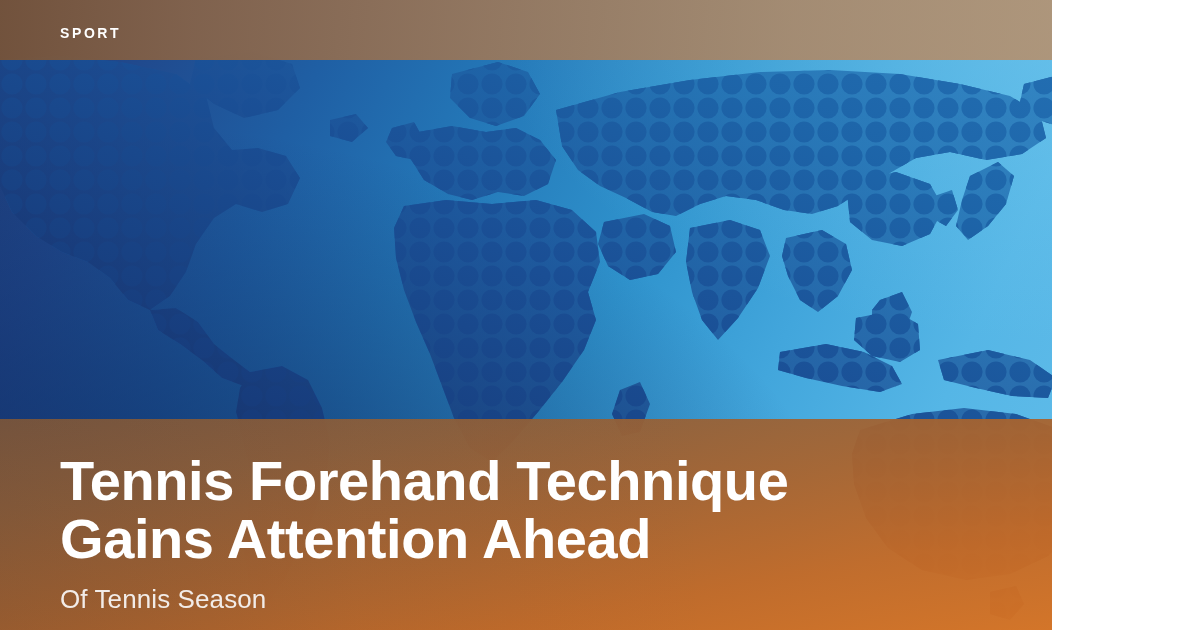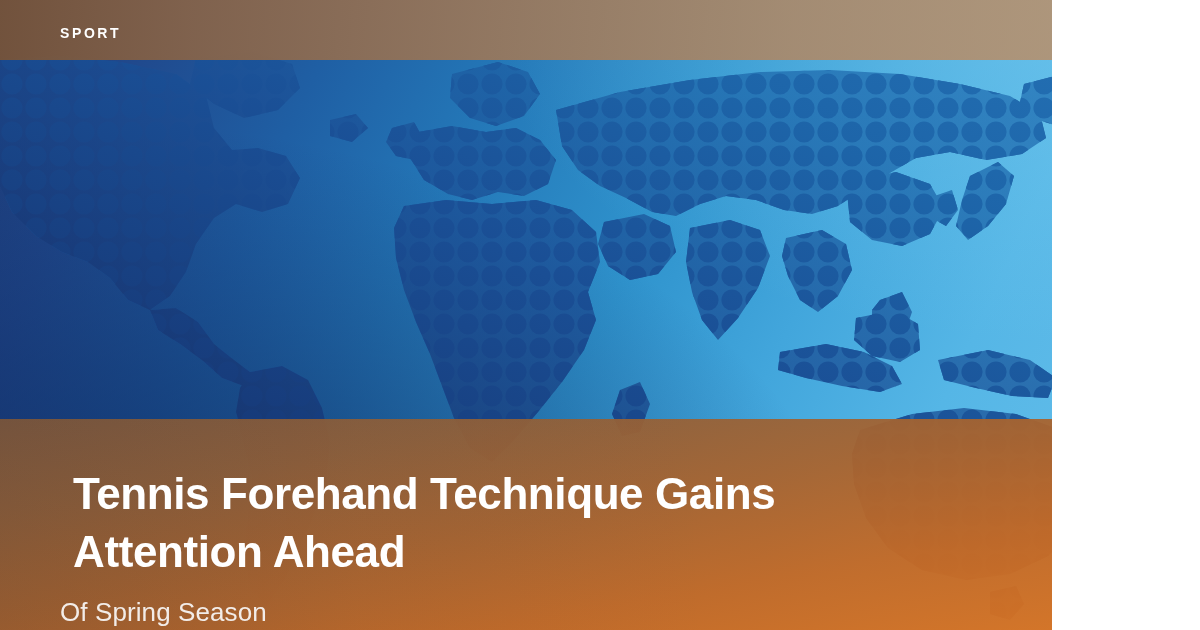--- a/index.html
+++ b/index.html
@@ -109,22 +109,22 @@
   }
 
   .headline-block {
     position: absolute;
     left: 60px;
     top: 452px;
     width: 1080px;
     z-index: 6;
   }
   .headline {
-    margin: 13px;
-    font-size: 44px;
+    margin: 0;
+    font-size: 56px;
     line-height: 58px;
     font-weight: bold;
     color: #ffffff;
     letter-spacing: -0.4px;
     max-width: 880px;
   }
   .subhead {
     margin: 16px 0 0 0;
     font-size: 26px;
     line-height: 30px;
@@ -243,16 +243,16 @@
   </div>
 
   <div class="band-top">
     <div class="kicker">SPORT</div>
   </div>
 
   <div class="band-bottom"></div>
 
   <div class="headline-block">
     <h1 class="headline">Tennis Forehand Technique Gains Attention Ahead</h1>
-    <p class="subhead">Of Spring Season</p>
+    <p class="subhead">Of Tennis Season</p>
   </div>
 
 </div>
 
 </body></html>

